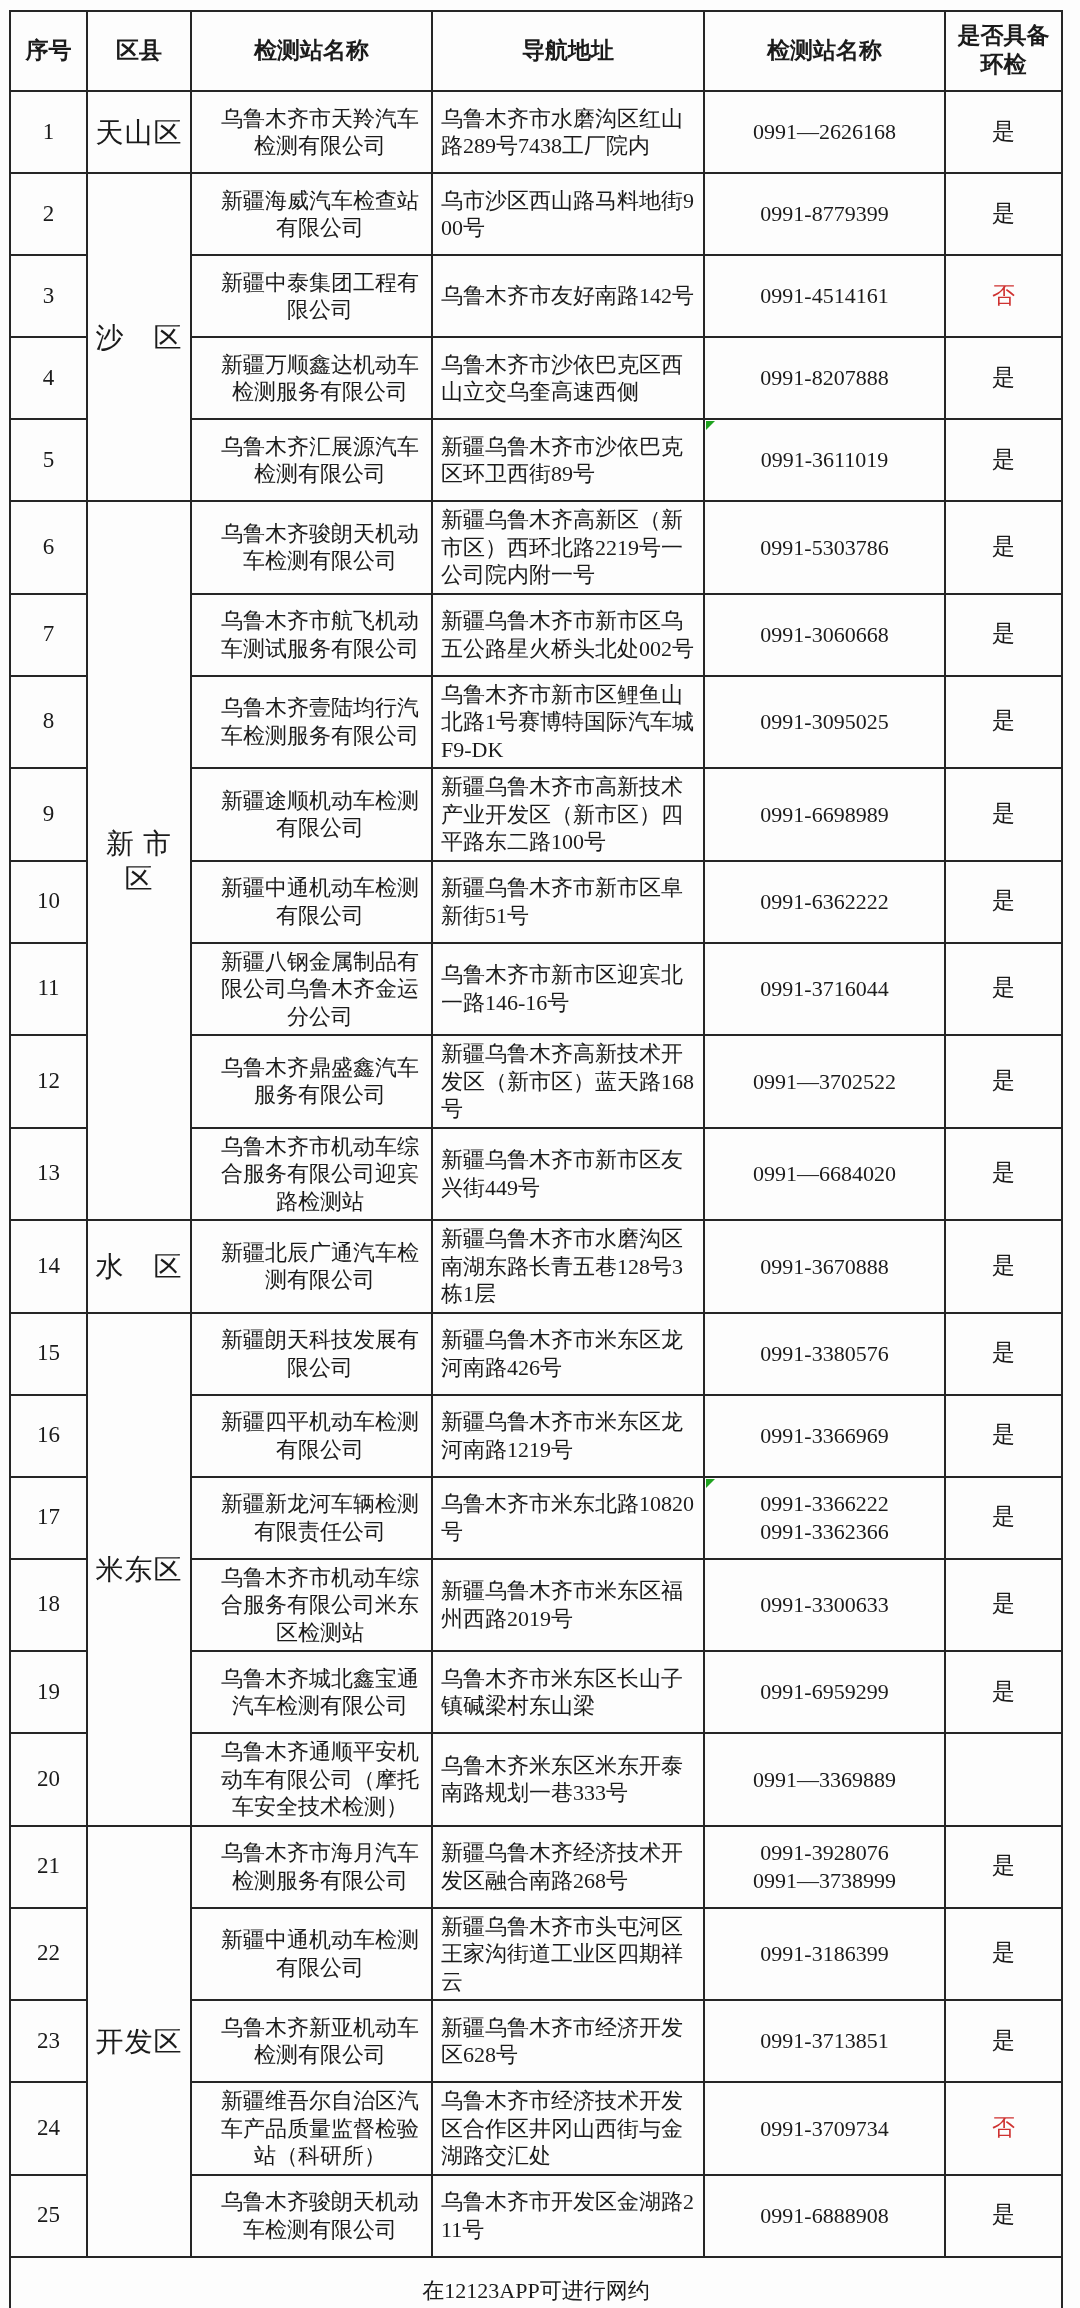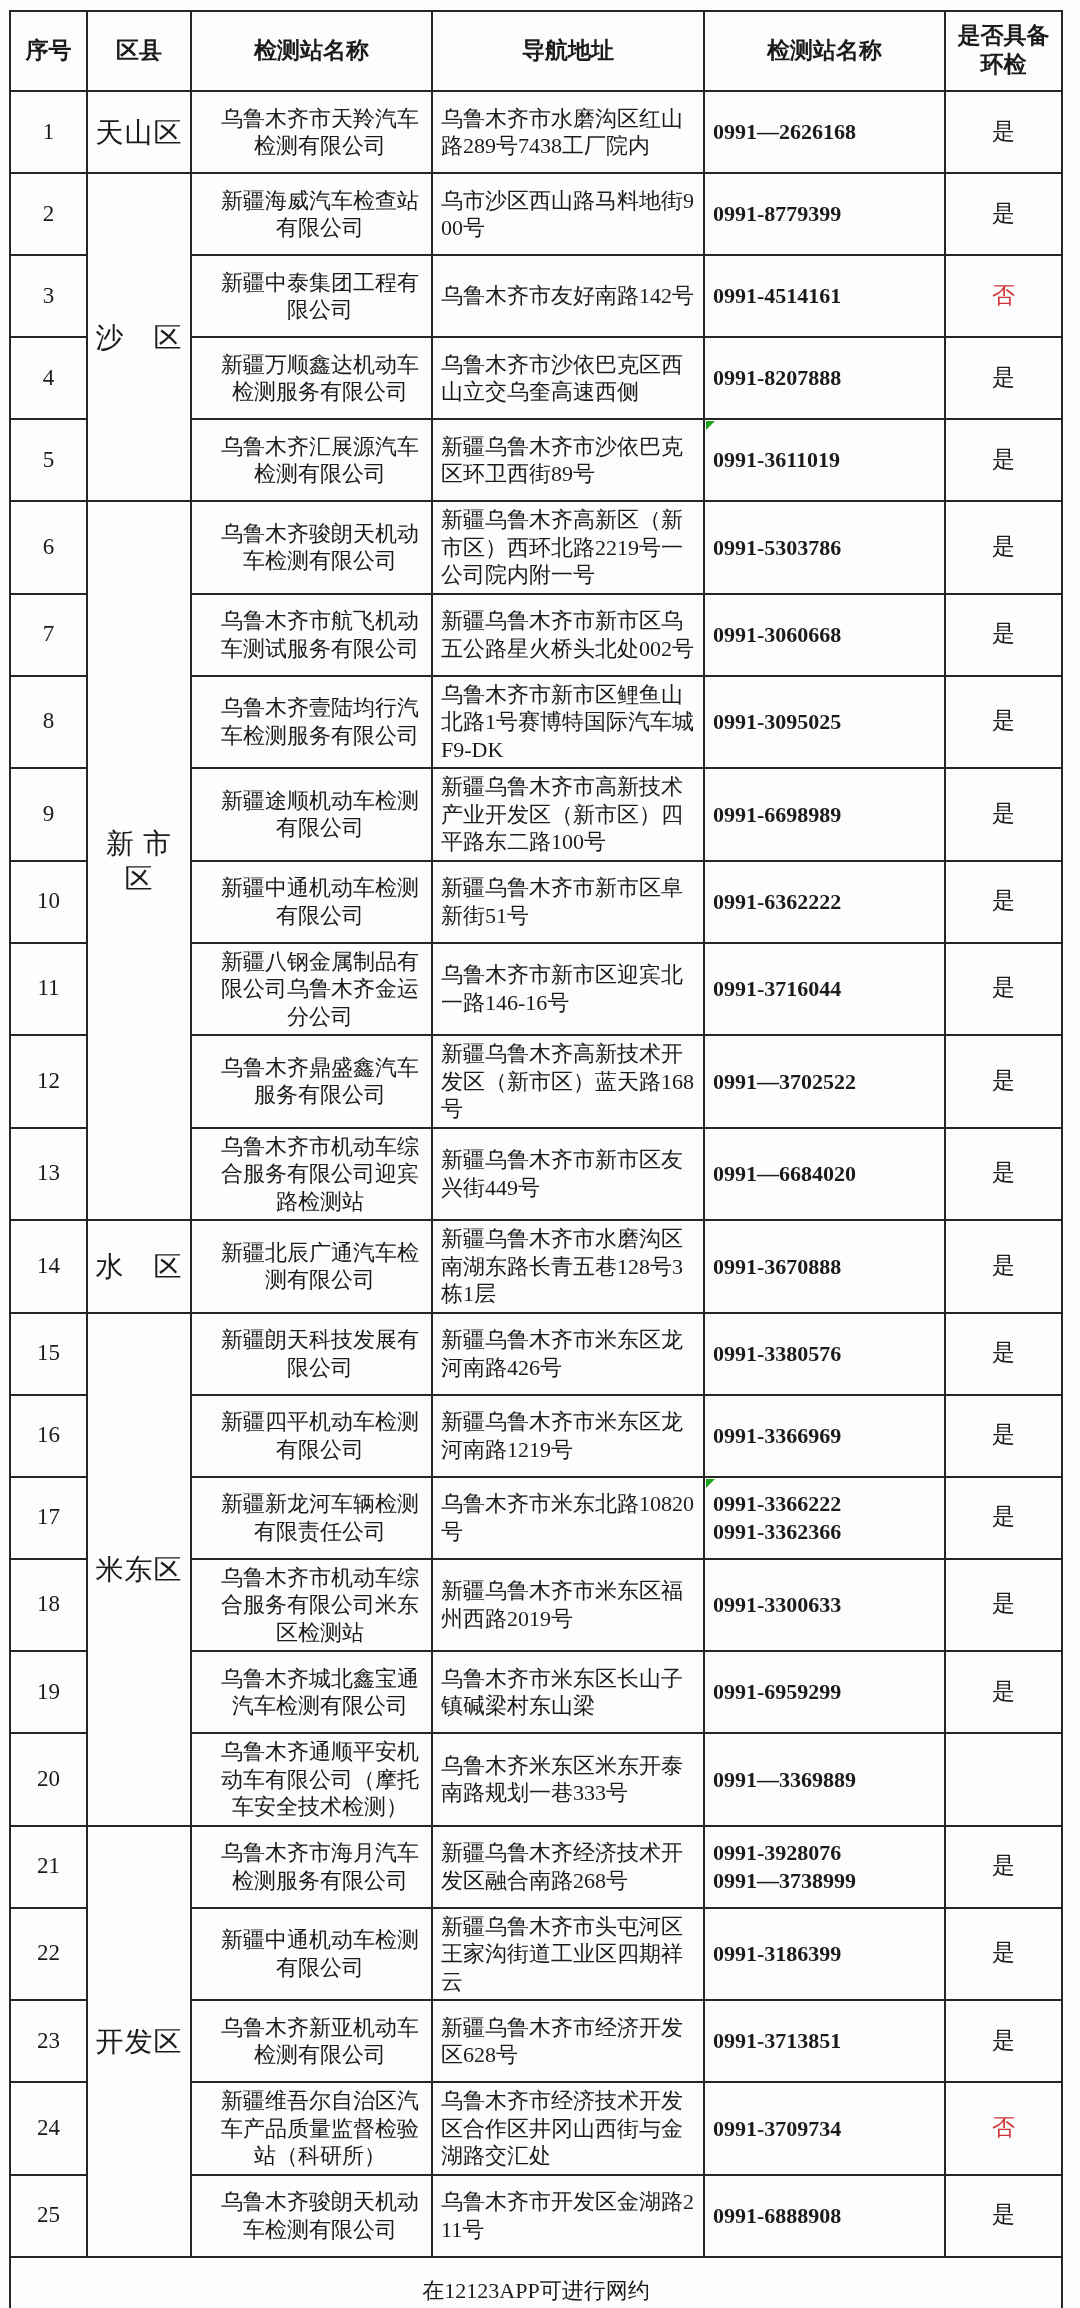--- a/index.html
+++ b/index.html
@@ -7,21 +7,21 @@
         padding:10px 18px 14px 9px;}
   table.grid{border-collapse:collapse;table-layout:fixed;width:1052px;
         font-family:"Liberation Serif","DejaVu Serif",serif;color:#1b1b1b;}
   .grid th,.grid td{border:2px solid #262626;padding:4px 8px;vertical-align:middle;
         font-size:22px;line-height:1.25;word-break:break-all;overflow-wrap:anywhere;}
   .grid thead th{height:70px;font-weight:bold;text-align:center;padding:4px 2px;font-size:23px;}
   td.c-no{text-align:center;font-size:23px;height:72px;}
   td.c-district{text-align:center;font-size:28px;padding:4px 2px;letter-spacing:1px;}
   td.c-name{text-align:center;padding-left:25px;}
   td.c-addr{text-align:left;}
-  td.c-phone{position:relative;font-weight:bold;}
+  td.c-phone{text-align:center;position:relative;}
   td.c-phone .ph-line{display:block;}
   td.c-phone.has-marker::before{content:"";position:absolute;top:1px;left:1px;
         width:0;height:0;border-top:9px solid #1fa21f;border-right:9px solid transparent;}
   td.c-env{text-align:center;font-size:23px;}
   td.c-env.env-no{color:#cf3231;}
   tfoot td{height:58px;text-align:center;font-size:23px;}
 </style>
 </head>
 <body>
 

